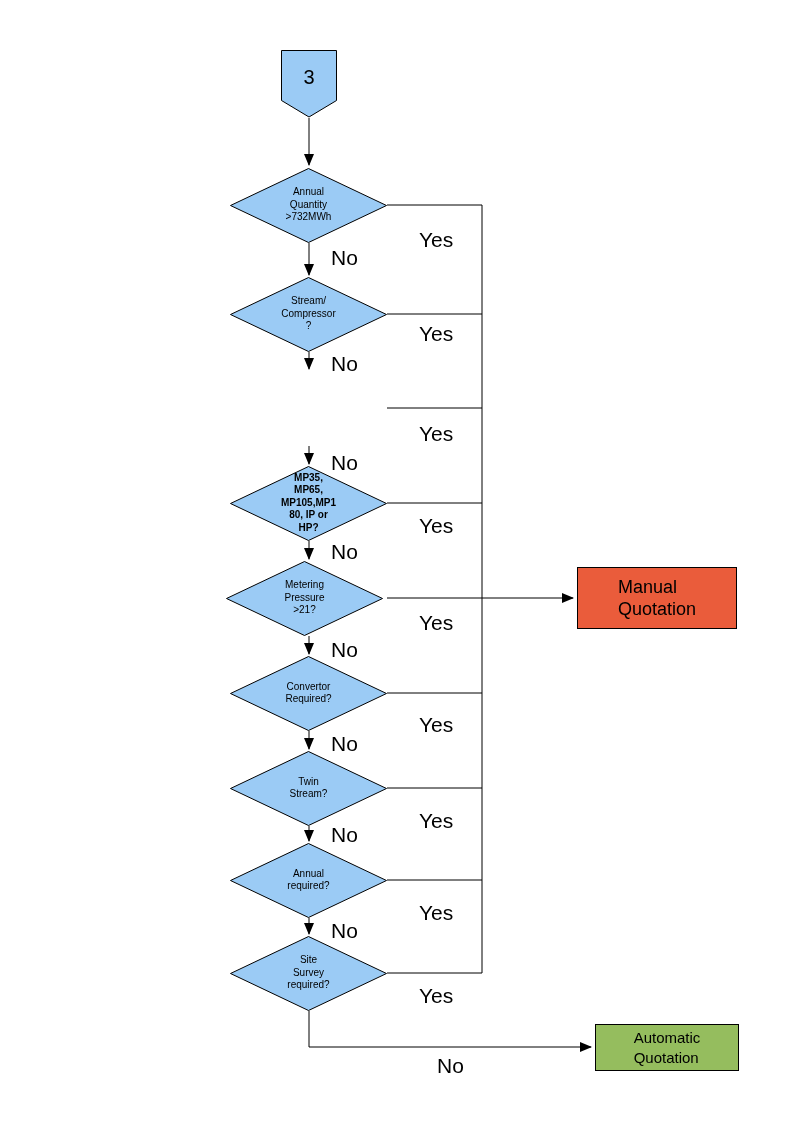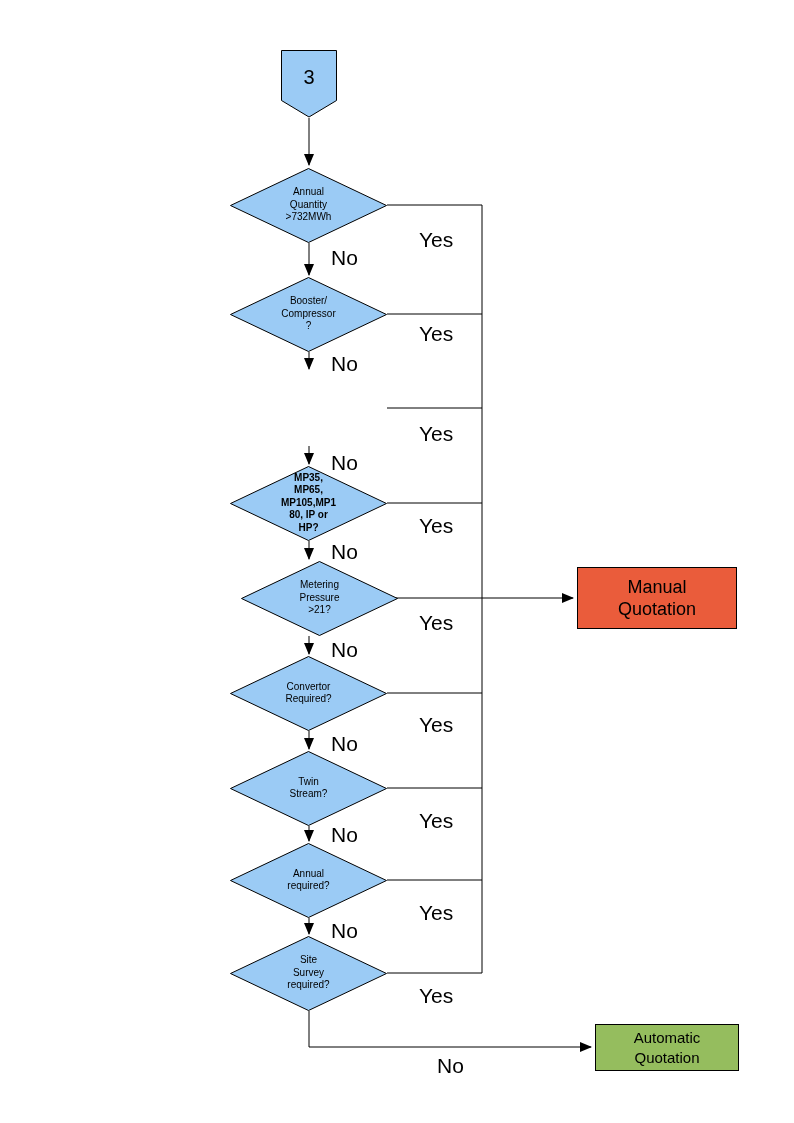--- a/index.html
+++ b/index.html
@@ -36,21 +36,20 @@
     font-size: 20px;
     line-height: 20px;
     padding-bottom: 14px;
   }
   .outcome {
     position: absolute;
     border: 1px solid #000000;
     display: flex;
     align-items: center;
     justify-content: center;
-    text-align: center;
     white-space: pre-line;
     box-sizing: border-box;
   }
   .outcome.manual { font-size: 18px; line-height: 22px; }
   .outcome.automatic { font-size: 15px; line-height: 20px; }
   .branch-label {
     position: absolute;
     font-size: 21px;
     line-height: 23px;
     color: #000000;
@@ -108,35 +107,35 @@
         <polygon points="78.5,0.5 156.5,37.5 78.5,74.5 0.5,37.5" fill="#9bcbf5" stroke="#000000" stroke-width="1"></polygon>
       </svg>
     <div class="node-label">Annual
 Quantity
 &gt;732MWh</div>
   </div>
   <div class="node" style="left:230px; top:276.5px; width:157px; height:75px;">
     <svg width="157" height="75">
         <polygon points="78.5,0.5 156.5,37.5 78.5,74.5 0.5,37.5" fill="#9bcbf5" stroke="#000000" stroke-width="1"></polygon>
       </svg>
-    <div class="node-label">Booster/
+    <div class="node-label">Stream/
 Compressor
 ?</div>
   </div>
   <div class="node" style="left:230px; top:465.5px; width:157px; height:75px;font-weight:bold;">
     <svg width="157" height="75">
         <polygon points="78.5,0.5 156.5,37.5 78.5,74.5 0.5,37.5" fill="#9bcbf5" stroke="#000000" stroke-width="1"></polygon>
       </svg>
     <div class="node-label">MP35,
 MP65,
 MP105,MP1
 80, IP or
 HP?</div>
   </div>
-  <div class="node" style="left:241px; top:560.5px; width:157px; height:75px;">
+  <div class="node" style="left:226px; top:560.5px; width:157px; height:75px;">
     <svg width="157" height="75">
         <polygon points="78.5,0.5 156.5,37.5 78.5,74.5 0.5,37.5" fill="#9bcbf5" stroke="#000000" stroke-width="1"></polygon>
       </svg>
     <div class="node-label">Metering
 Pressure
 &gt;21?</div>
   </div>
   <div class="node" style="left:230px; top:750.5px; width:157px; height:75px;">
     <svg width="157" height="75">
         <polygon points="78.5,0.5 156.5,37.5 78.5,74.5 0.5,37.5" fill="#9bcbf5" stroke="#000000" stroke-width="1"></polygon>

